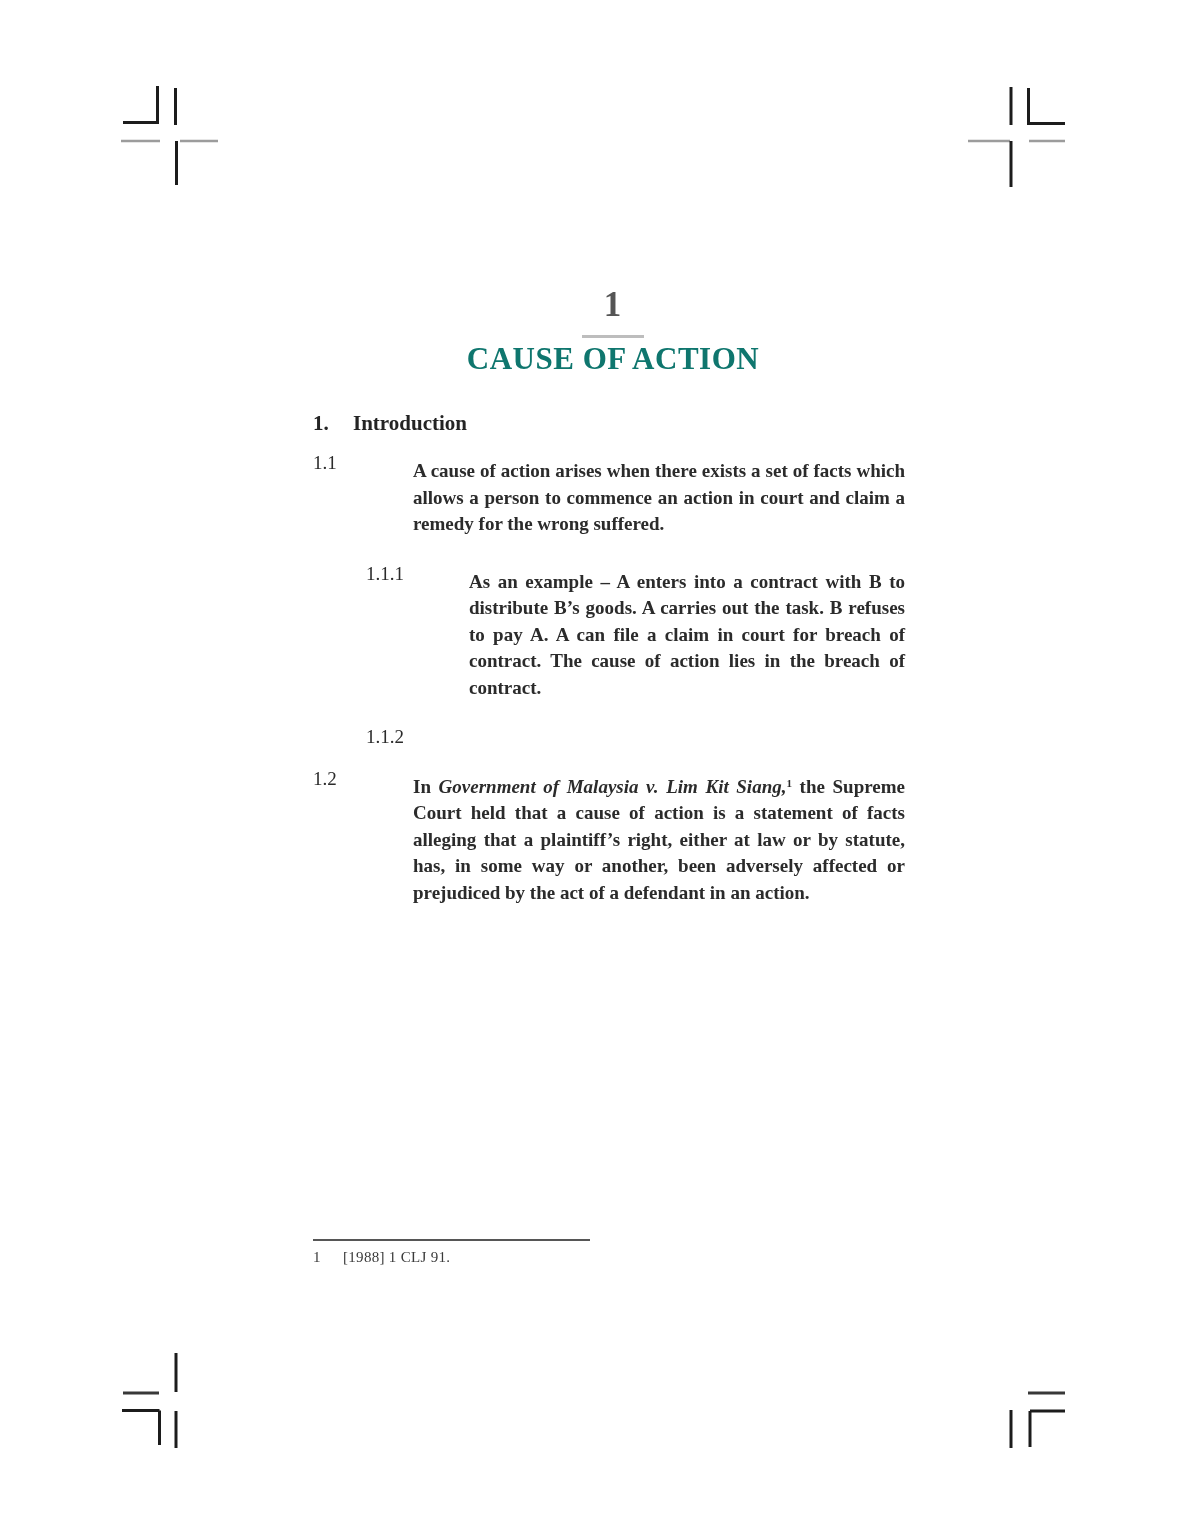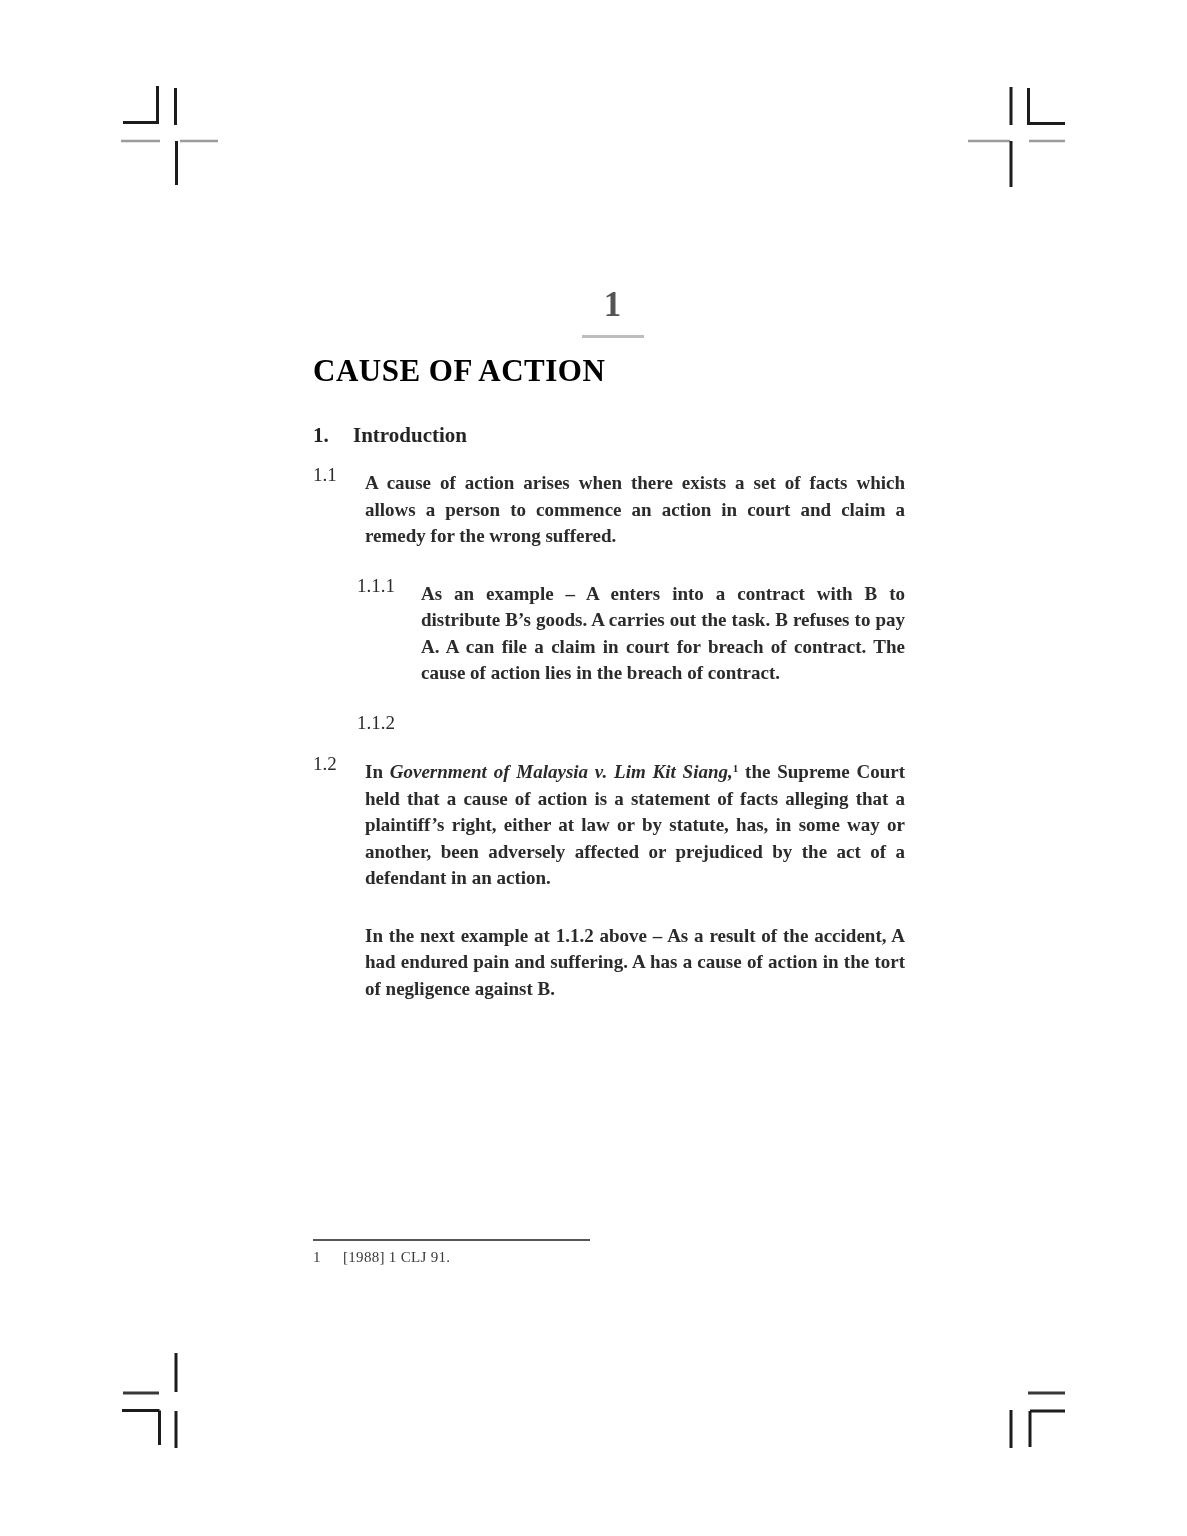--- a/index.html
+++ b/index.html
@@ -40,48 +40,49 @@
     letter-spacing: 1px;
     color: #555555;
   }
   .chapter-rule {
     width: 62px;
     height: 3px;
     background: #bdbdbd;
     margin: 13px auto 0 auto;
   }
   .chapter-title {
-    margin: 17px 0 0 0;
-    text-align: left;
+    margin: 5px 0 0 0;
+    text-align: center;
     font-size: 31px;
     line-height: 1;
     font-weight: 700;
     letter-spacing: 0.5px;
-    color: #000000;
+    color: #0f766e;
   }
 
   .section-heading {
     display: flex;
     margin-top: 37px;
     font-size: 21px;
     line-height: 1.15;
     font-weight: 700;
     color: #242424;
   }
   .section-heading .label { flex: 0 0 40px; }
 
   .para {
     display: flex;
     margin-top: 15px;
     font-size: 19px;
     line-height: 26.5px;
+    gap: 48px;
   }
   .para .label { flex: 0 0 44px; }
   .para.level2 { margin-left: 44px; }
-  .para.level2 .label { flex: 0 0 56px; }
+  .para.level2 .label { flex: 0 0 56px; text-align: center; }
   .para p {
     flex: 1;
     margin: 8px;
     text-align: justify;
     font-weight: bold;
   }
   .case { font-style: italic; }
   sup.fn-ref {
     font-size: 11px;
     line-height: 0;
@@ -171,24 +172,20 @@
   <div class="para level2">
     <span class="label">1.1.2</span>
   </div>
 
   <div class="para level1">
     <span class="label">1.2</span>
     <p><span>In </span><span class="case">Government of Malaysia v. Lim Kit Siang,</span><sup class="fn-ref">1</sup><span> the Supreme Court held that a cause of action is a statement of facts alleging that a plaintiff’s right, either at law or by statute, has, in some way or another, been adversely affected or prejudiced by the act of a defendant in an action.</span></p>
   </div>
 
 
-  <div class="para level1">
-    <span class="label"></span>
-    <p>In the next example at 1.1.2 above – As a result of the accident, A had endured pain and suffering. A has a cause of action in the tort of negligence against B.</p>
-  </div>
 
 </main>
 
 <footer class="footnote">
   <div class="fn-rule"></div>
   <div class="fn-row">
     <span class="fn-num">1</span>
     <span>[1988] 1 CLJ 91.</span>
   </div>
 </footer>

